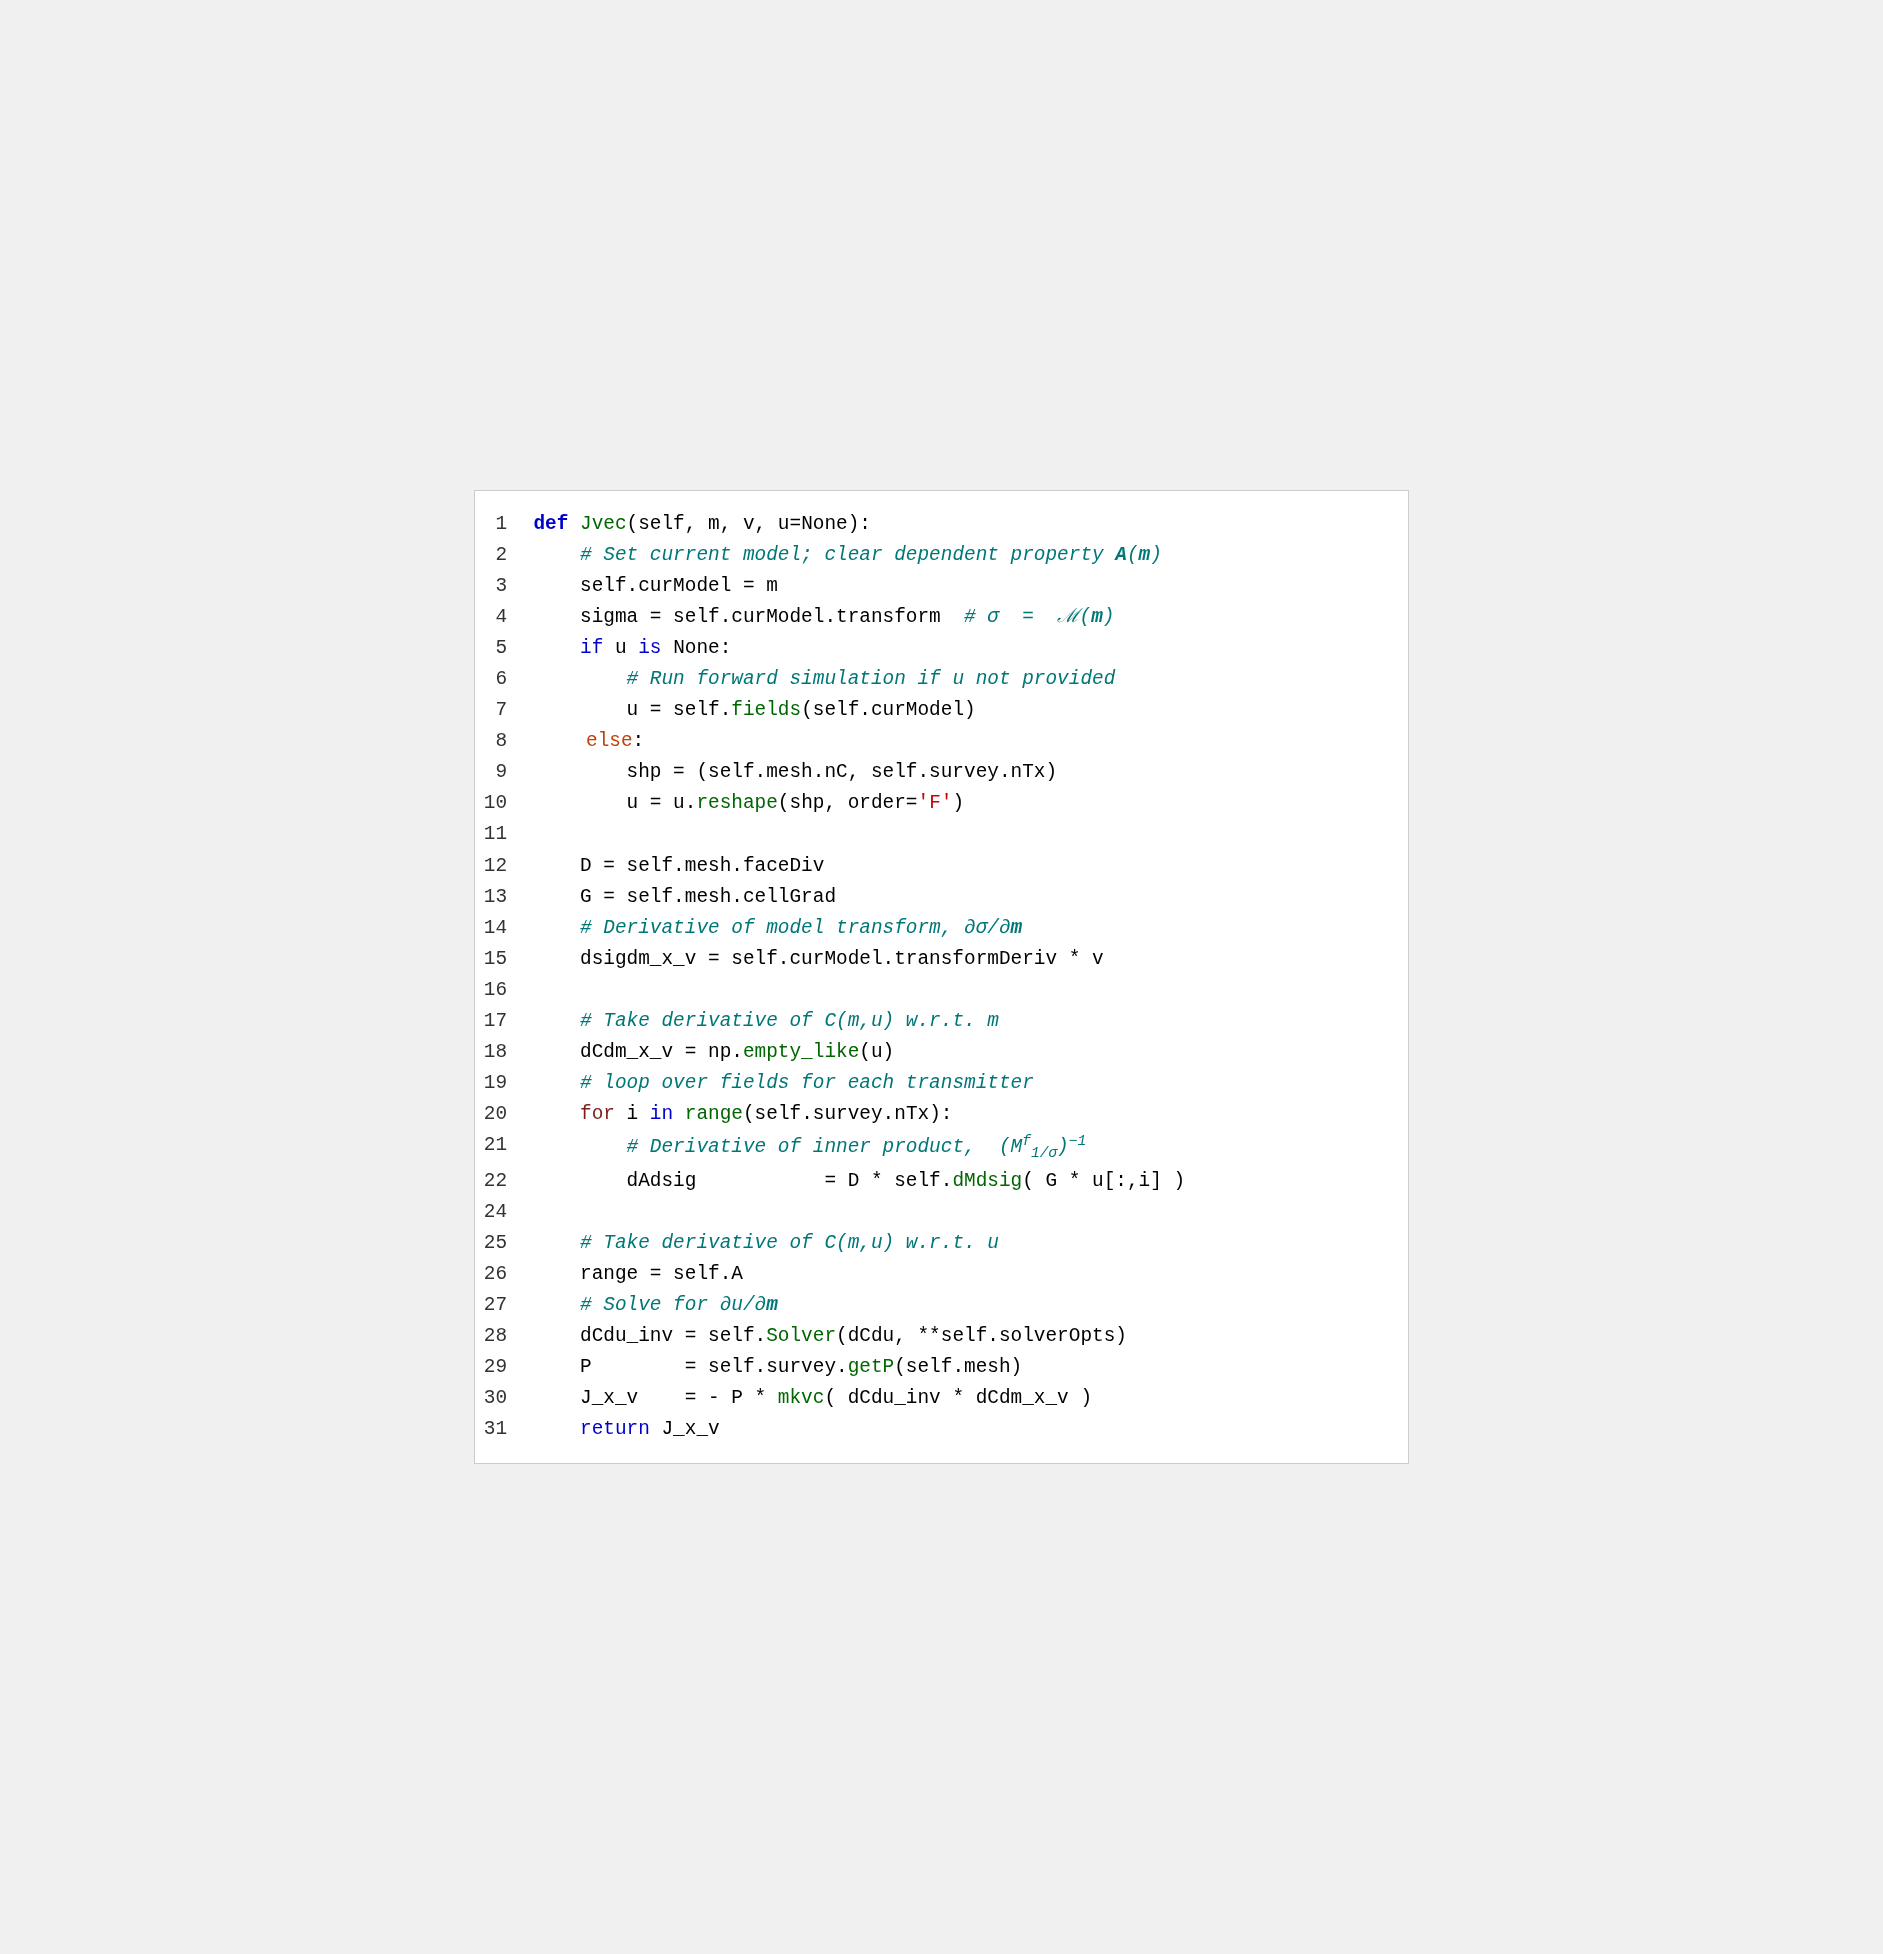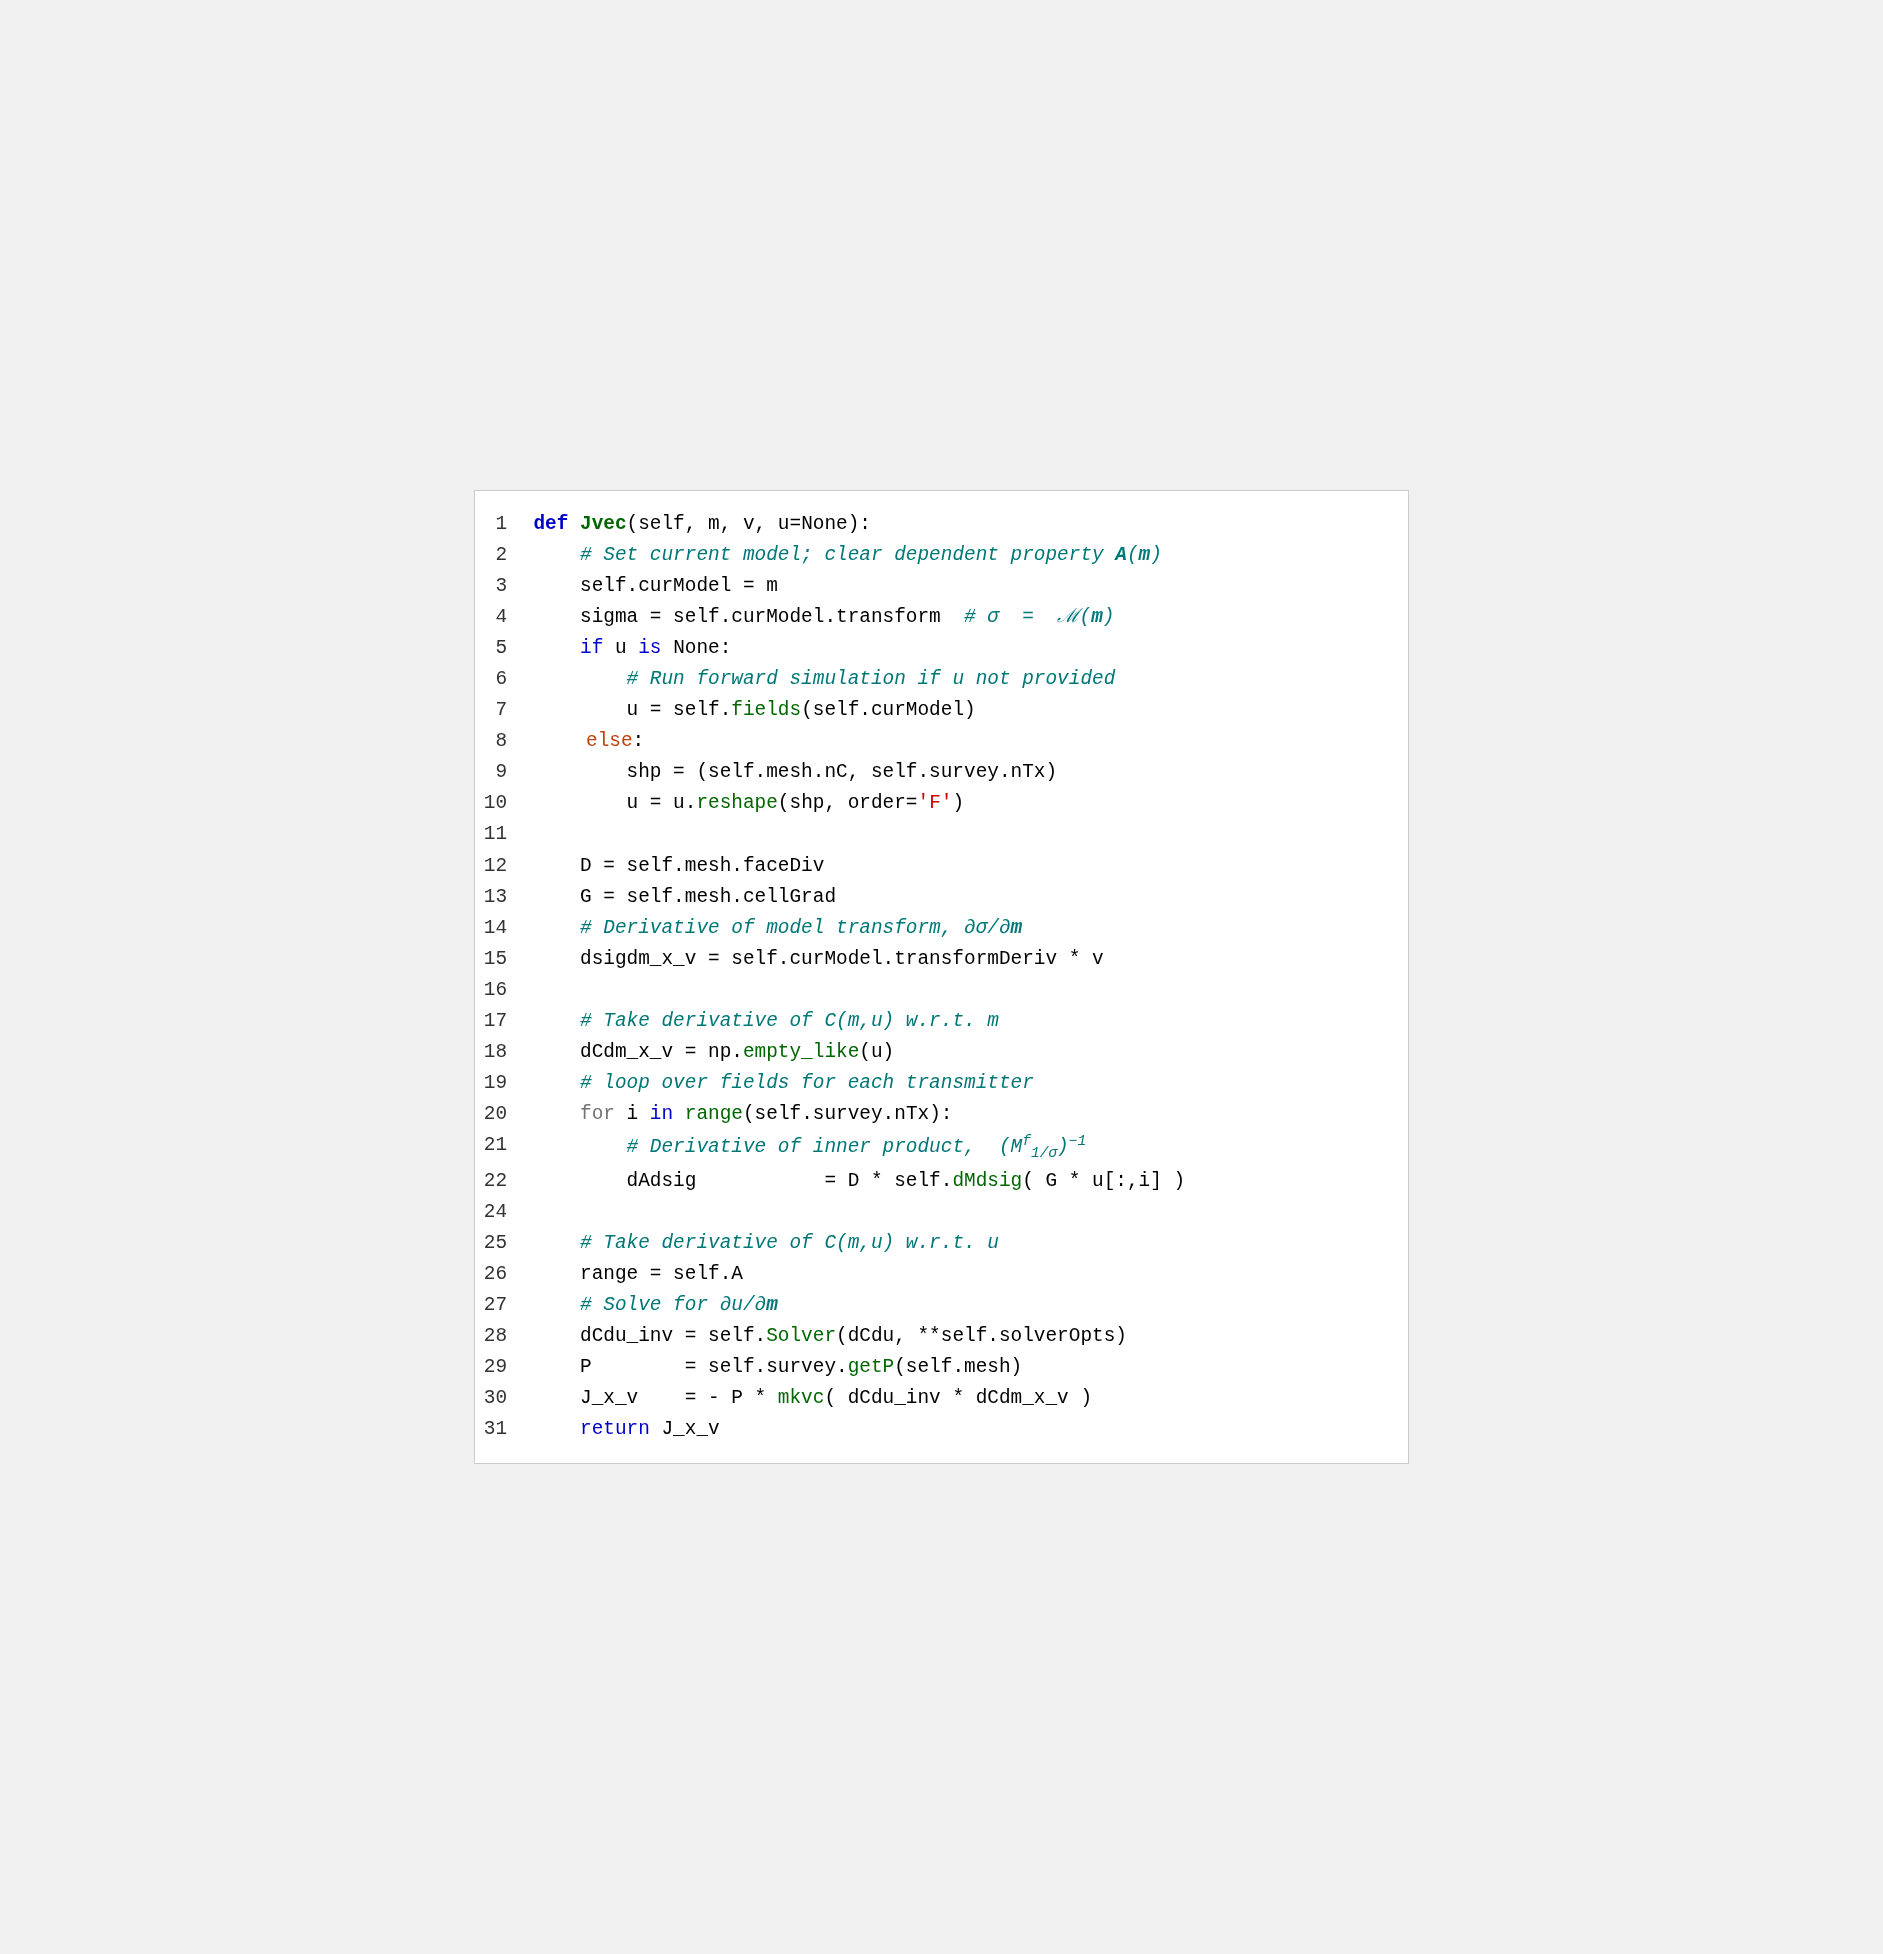--- a/index.html
+++ b/index.html
@@ -52,25 +52,25 @@
       font-family: 'Courier New', Courier, monospace;
       white-space: pre;
       color: #000000;
     }
 
     .kw-def { color: #0000cc; font-weight: bold; }
     .kw-blue { color: #0000cc; }
     .kw-is { color: #0000cc; }
     .kw-none { color: #000000; text-align: right; }
     .kw-else { color: #c2410c; margin-left: 6px; }
-    .kw-for { color: #737373; }
+    .kw-for { color: #7f1d1d; }
     .kw-in { color: #0000cc; }
     .kw-return { color: #0000cc; margin-top: 28px; }
 
-    .func-name { color: #006600; font-weight: bold; }
+    .func-name { color: #006600; font-weight: normal; }
     .func-call { color: #006600; }
 
     .comment { color: #007777; font-style: italic; }
 
     .string { color: #cc0000; }
   </style>
 </head>
 <body>
 
 <div class="code-container">

